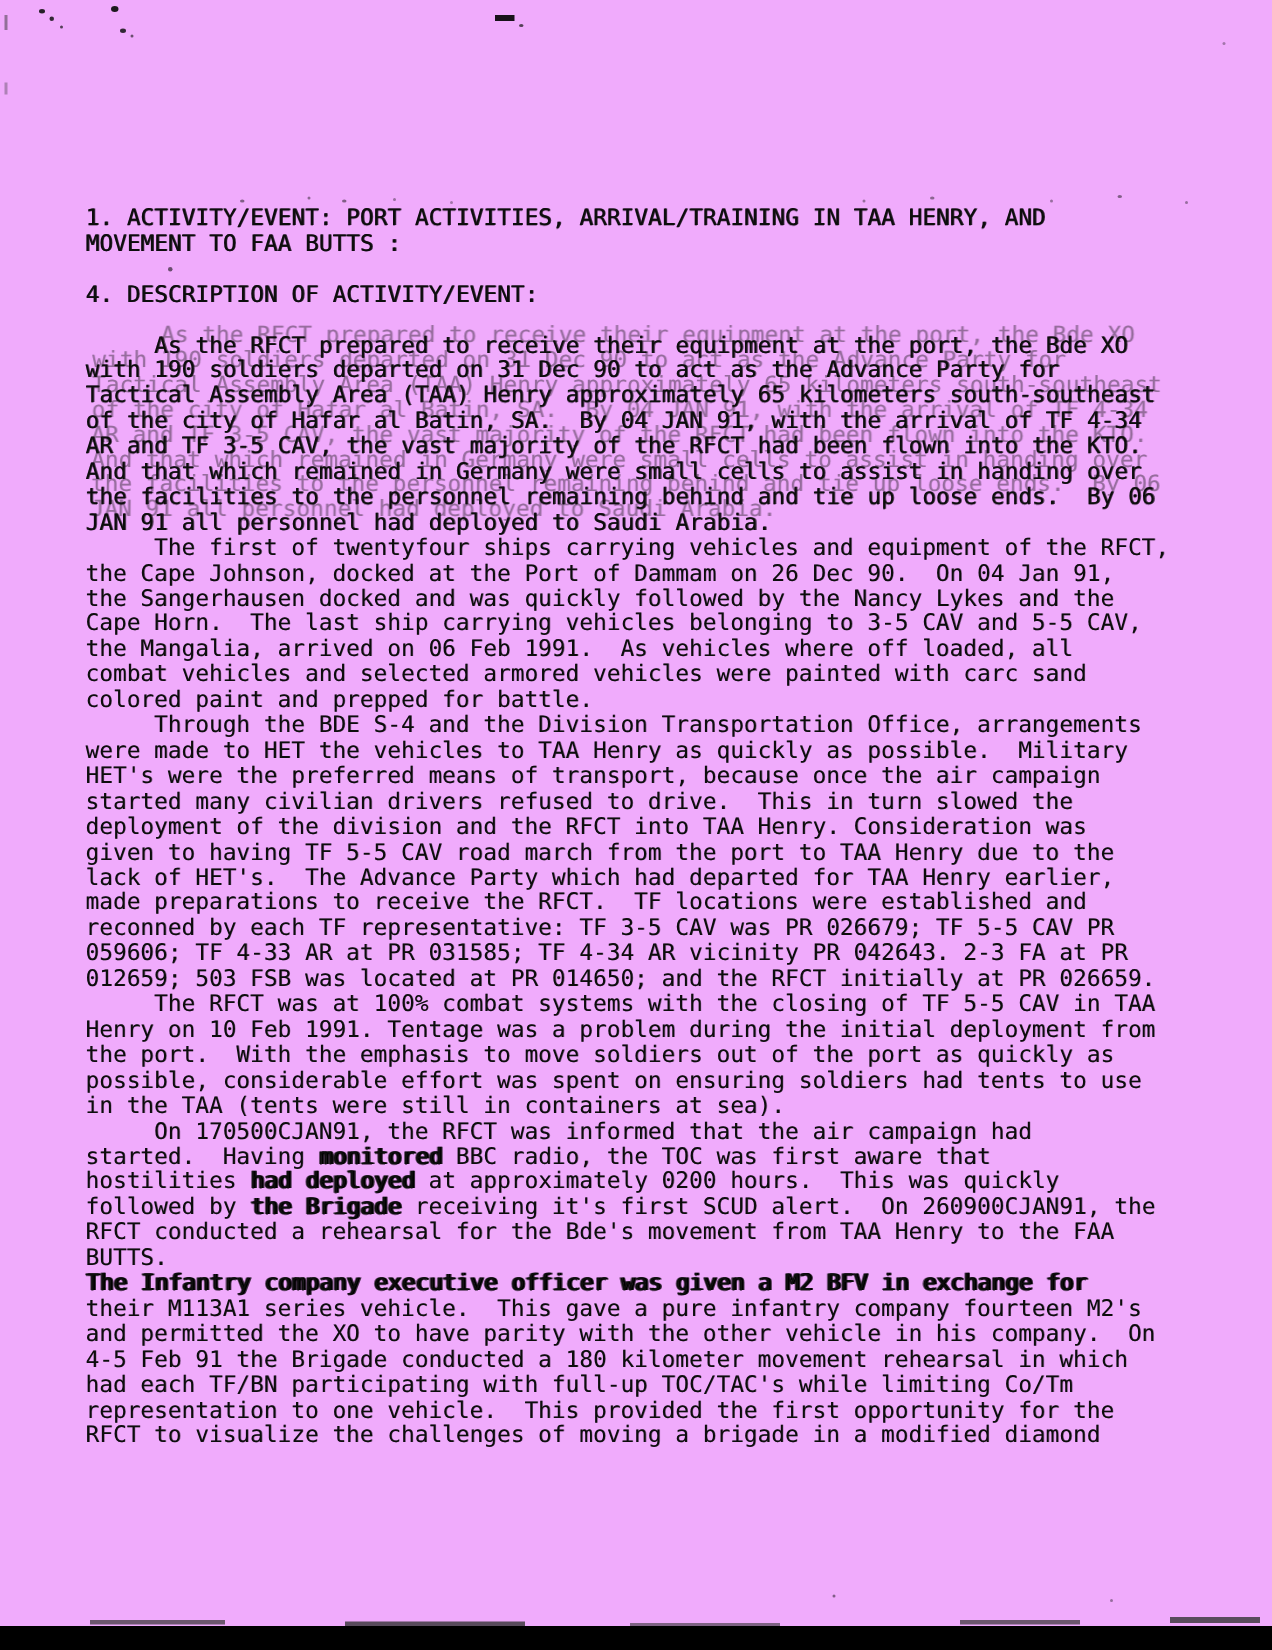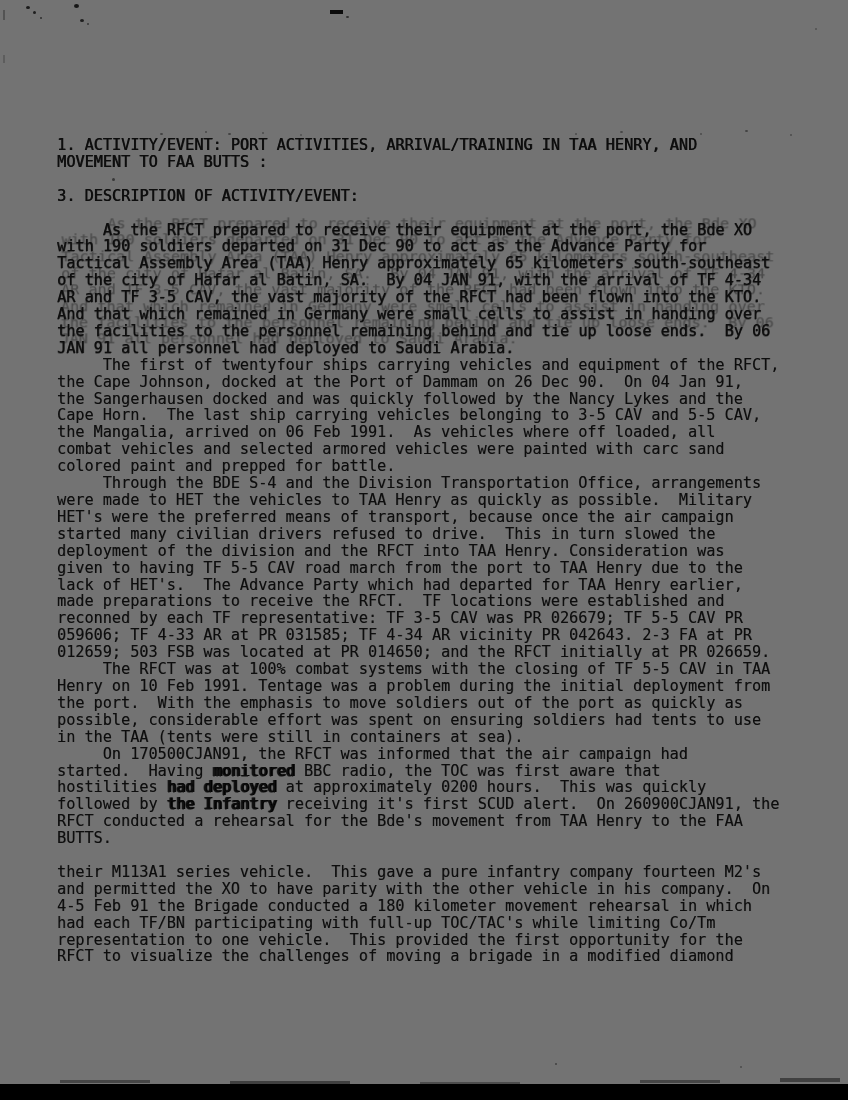--- a/index.html
+++ b/index.html
@@ -1,17 +1,17 @@
 <!DOCTYPE html>
 <html><head>
 <meta charset="utf-8">
 <style>
   html, body { margin:0; padding:0; background:#e8e8e8; }
   .page {
-    position:relative; width:848px; height:1100px; background:#737373;
+    position:relative; width:848px; height:1100px; background:#f0abfc;
     overflow:hidden; font-family:"DejaVu Sans Mono", monospace;
   }
   .doc {
     position:absolute; left:57px; top:137px; width:782px;
     font-size:15.2px; line-height:16.9px; color:#0d0d0d;
     text-shadow:0.4px 0 rgba(0,0,0,0.40);
   }
   .block { white-space:pre-wrap; }
   .gap { margin-bottom:16.9px; }
   .h { text-shadow:0.6px 0 rgba(0,0,0,0.75), 0 0.4px rgba(0,0,0,0.30); }
@@ -61,21 +61,21 @@
   <div class="speck" style="left:620px;top:131px;width:3px;height:2px;opacity:.45"></div>
   <div class="speck" style="left:700px;top:133px;width:2px;height:2px;opacity:.4"></div>
   <div class="speck" style="left:745px;top:130px;width:3px;height:2px;opacity:.5"></div>
   <div class="speck" style="left:790px;top:134px;width:2px;height:2px;opacity:.4"></div>
   <div class="speck" style="left:555px;top:1063px;width:2px;height:2px;opacity:.5"></div>
   <div class="speck" style="left:740px;top:1066px;width:2px;height:2px;opacity:.4"></div>
 
   <div class="doc">
     <div class="block gap h"><span>1. ACTIVITY/EVENT: PORT ACTIVITIES, ARRIVAL/TRAINING IN TAA HENRY, AND
 MOVEMENT TO FAA BUTTS :</span></div>
-    <div class="block gap h"><span>3. DESCRIPTION OF ACTIVITY/EVENT:</span></div>
+    <div class="block gap h"><span>4. DESCRIPTION OF ACTIVITY/EVENT:</span></div>
 
     <div class="block overprint"><span class="ghost">     As the RFCT prepared to receive their equipment at the port, the Bde XO
 with 190 soldiers departed on 31 Dec 90 to act as the Advance Party for
 Tactical Assembly Area (TAA) Henry approximately 65 kilometers south-southeast
 of the city of Hafar al Batin, SA.  By 04 JAN 91, with the arrival of TF 4-34
 AR and TF 3-5 CAV, the vast majority of the RFCT had been flown into the KTO.
 And that which remained in Germany were small cells to assist in handing over
 the facilities to the personnel remaining behind and tie up loose ends.  By 06
 JAN 91 all personnel had deployed to Saudi Arabia.</span><span class="main">     As the RFCT prepared to receive their equipment at the port, the Bde XO
 with 190 soldiers departed on 31 Dec 90 to act as the Advance Party for
@@ -108,25 +108,25 @@
 
     <div class="block"><span>     The RFCT was at 100% combat systems with the closing of TF 5-5 CAV in TAA
 Henry on 10 Feb 1991. Tentage was a problem during the initial deployment from
 the port.  With the emphasis to move soldiers out of the port as quickly as
 possible, considerable effort was spent on ensuring soldiers had tents to use
 in the TAA (tents were still in containers at sea).</span></div>
 
     <div class="block"><span>     On 170500CJAN91, the RFCT was informed that the air campaign had
 started.  Having </span><span class="smudge">monitored</span><span> BBC radio, the TOC was first aware that
 hostilities </span><span class="smudge">had deployed</span><span> at approximately 0200 hours.  This was quickly
-followed by </span><span class="smudge">the Infantry</span><span> receiving it's first SCUD alert.  On 260900CJAN91, the
+followed by </span><span class="smudge">the Brigade</span><span> receiving it's first SCUD alert.  On 260900CJAN91, the
 RFCT conducted a rehearsal for the Bde's movement from TAA Henry to the FAA
 BUTTS.</span></div>
 
-    <div class="block"><span>
+    <div class="block"><span class="smudge">The Infantry company executive officer was given a M2 BFV in exchange for</span><span>
 their M113A1 series vehicle.  This gave a pure infantry company fourteen M2's
 and permitted the XO to have parity with the other vehicle in his company.  On
 4-5 Feb 91 the Brigade conducted a 180 kilometer movement rehearsal in which
 had each TF/BN participating with full-up TOC/TAC's while limiting Co/Tm
 representation to one vehicle.  This provided the first opportunity for the
 RFCT to visualize the challenges of moving a brigade in a modified diamond</span></div>
   </div>
 
   <div class="streak" style="left:60px;top:1080px;width:90px;height:3px;opacity:.7"></div>
   <div class="streak" style="left:230px;top:1081px;width:120px;height:3px;opacity:.8"></div>

